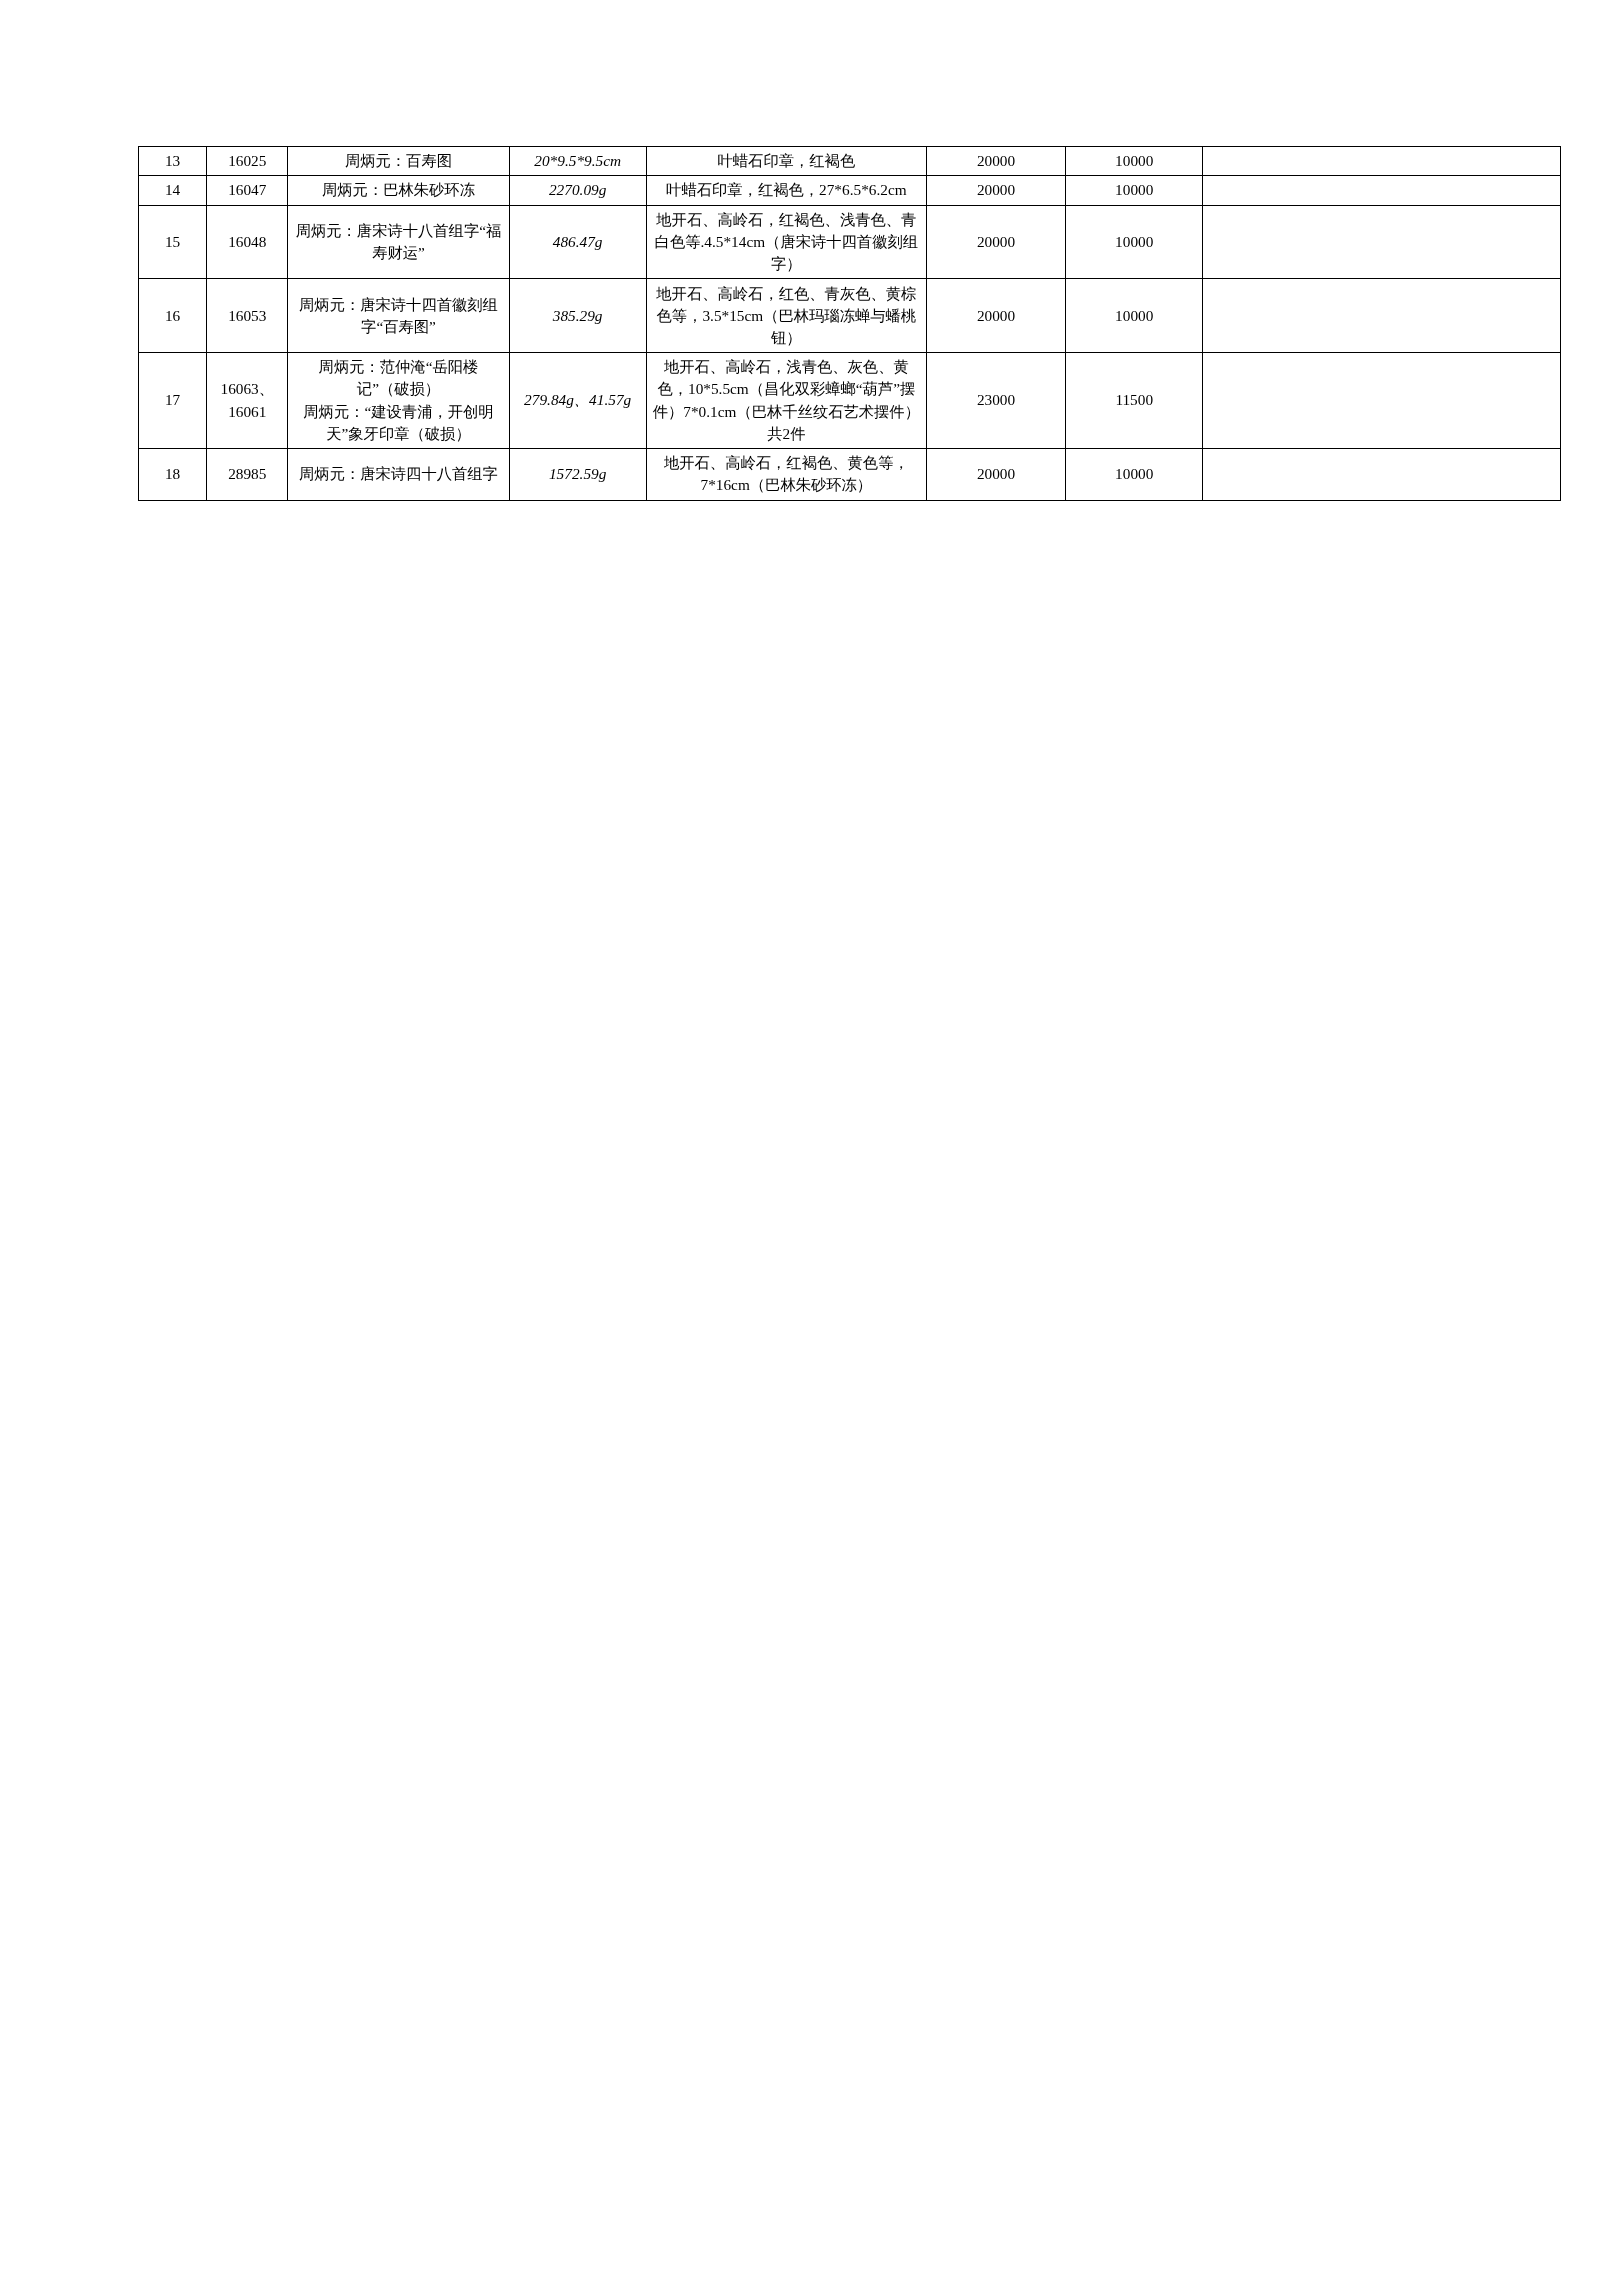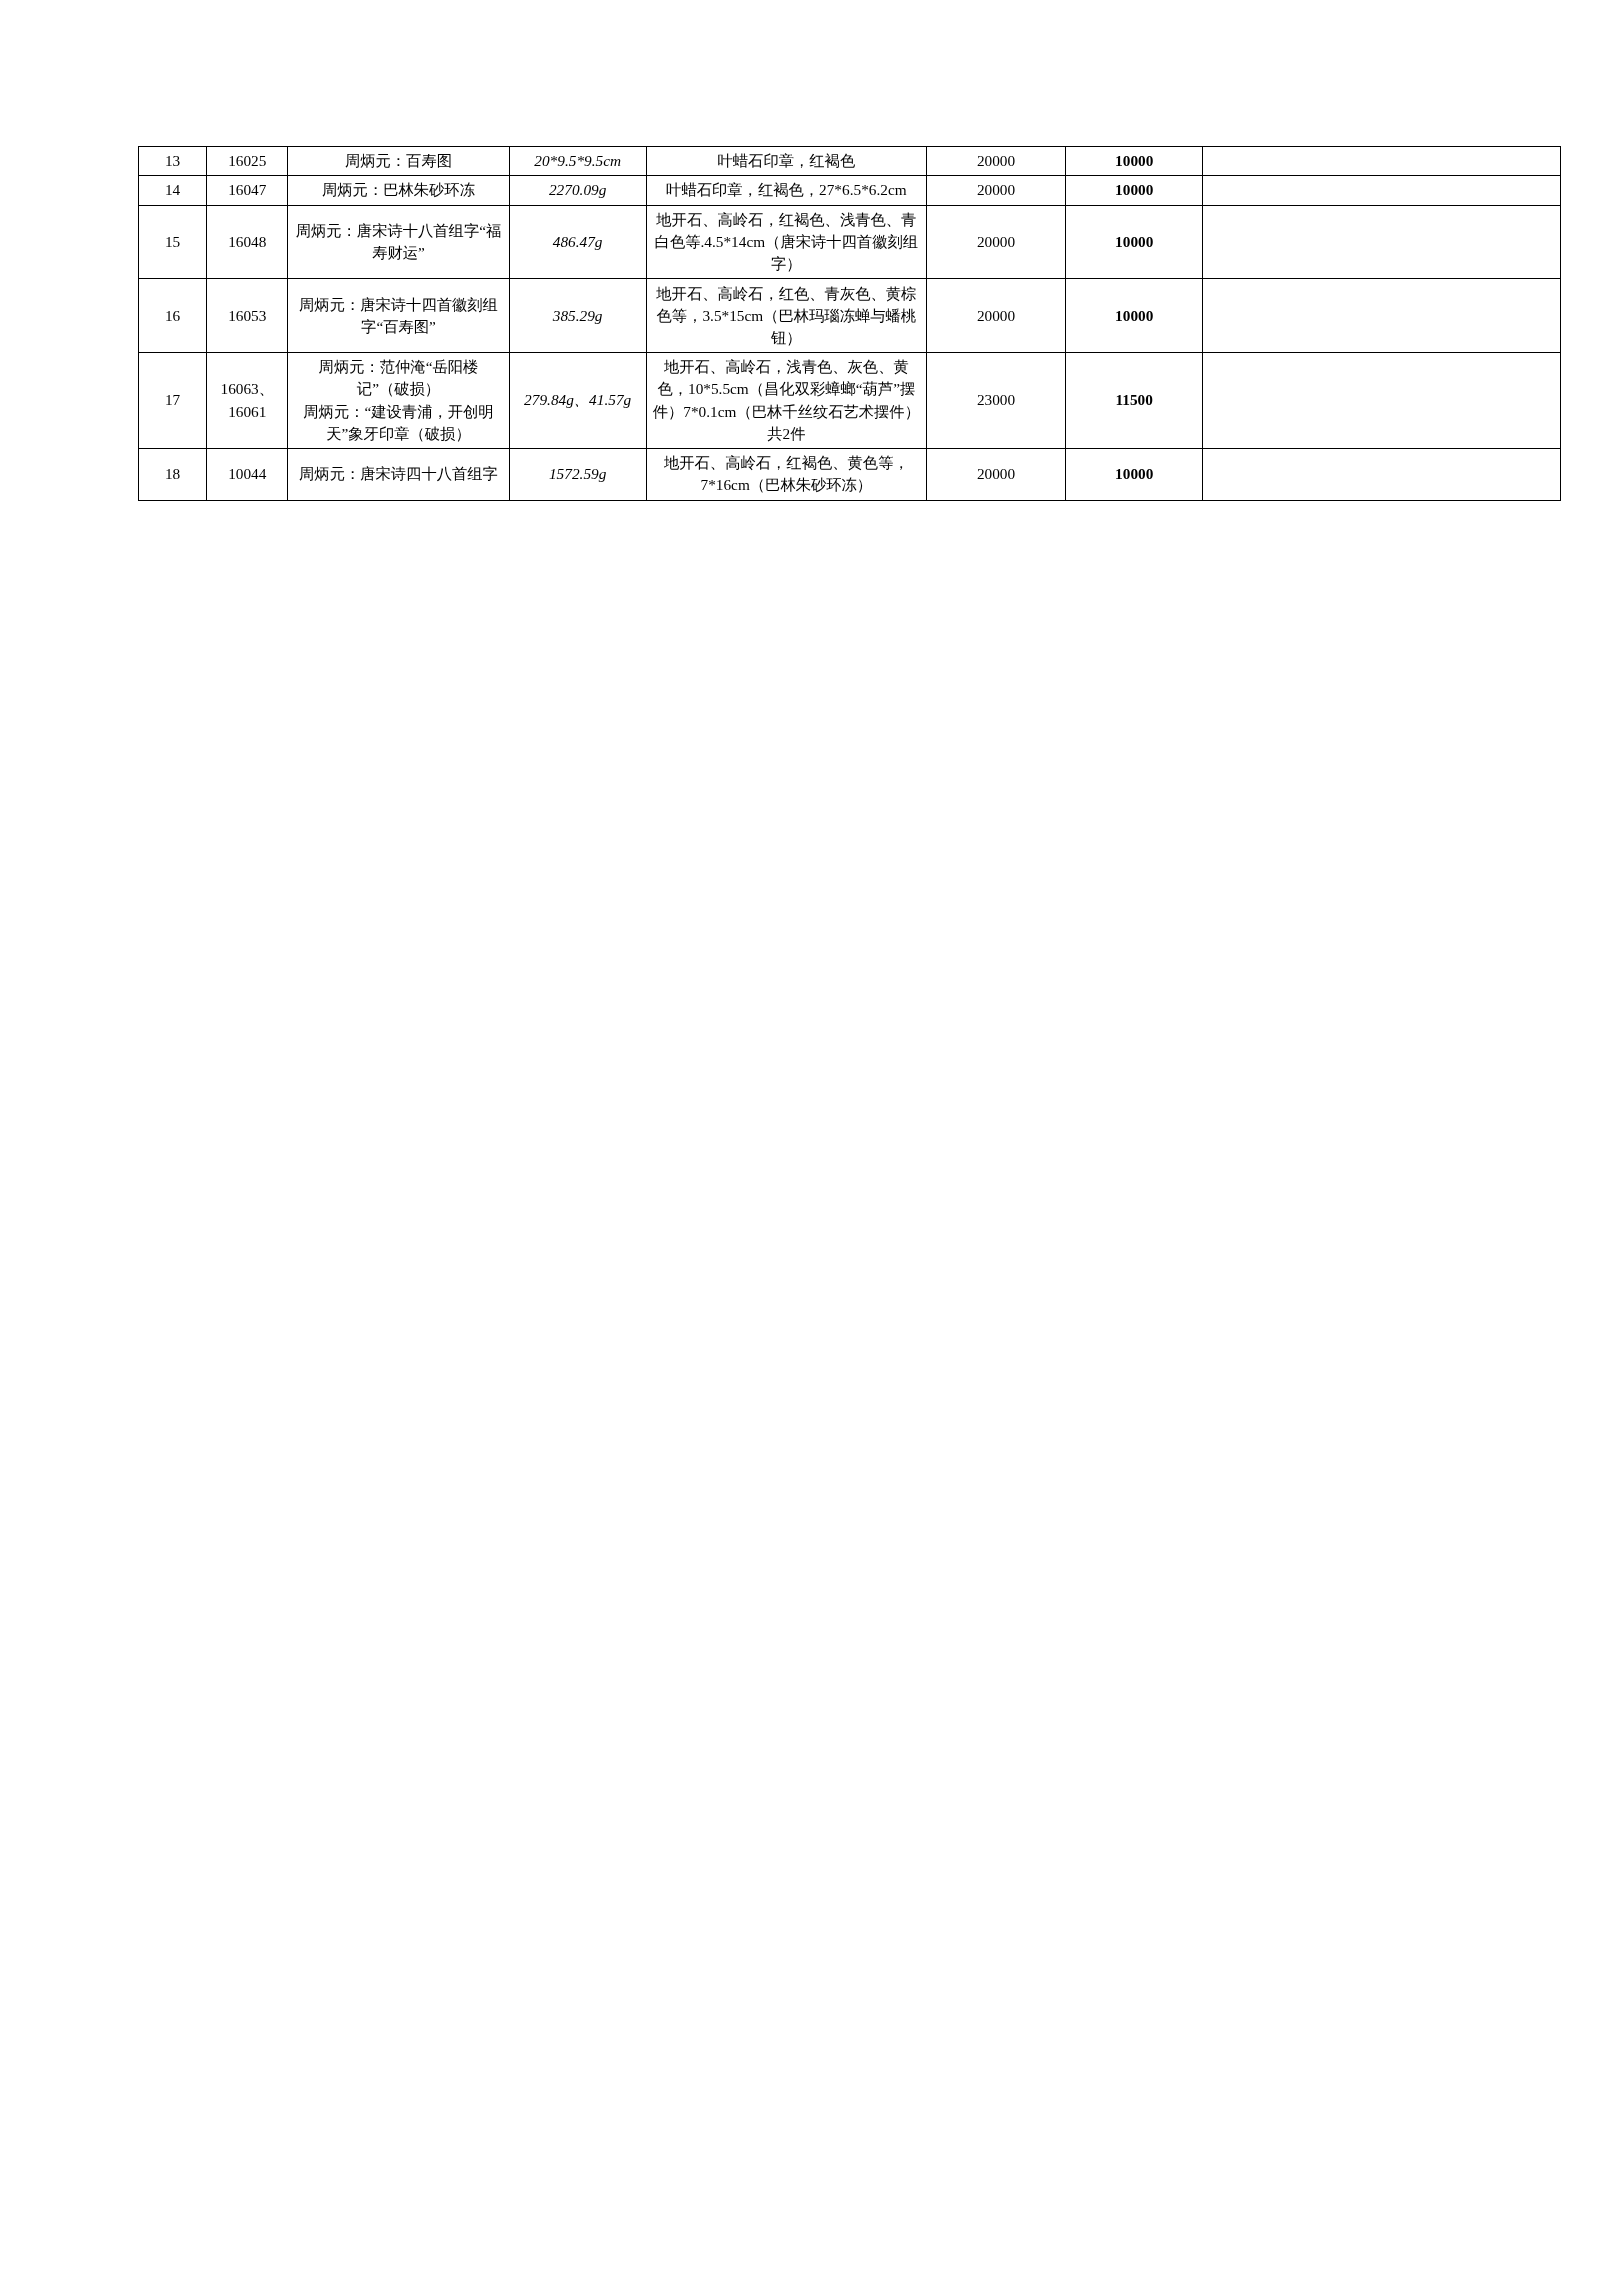--- a/index.html
+++ b/index.html
@@ -35,21 +35,21 @@
     font-size: 15.3px;
     line-height: 1.45;
     word-break: break-word;
   }
   td.c-idx   { width: 59px; }
   td.c-code  { width: 72px; margin-top: 24px; }
   td.c-name  { width: 212px; }
   td.c-spec  { width: 128px; font-style: italic; }
   td.c-desc  { width: 271px; }
   td.c-price1{ width: 130px; margin-top: 48px; }
-  td.c-price2{ width: 128px; font-weight: bold; }
+  td.c-price2{ width: 128px; }
   td.c-img   { width: 348px; padding: 0; }
 
   .img-cell-inner {
     width: 100%;
     height: 100%;
     display: block;
     position: relative;
     overflow: hidden;
   }
 
@@ -319,21 +319,21 @@
                 <div class="jade4"></div>
 
               </div>
             </div>
           </div>
         </td>
       </tr>
 
       <tr>
         <td class="c-idx">18</td>
-        <td class="c-code">10044</td>
+        <td class="c-code">28985</td>
         <td class="c-name">周炳元：唐宋诗四十八首组字</td>
         <td class="c-spec">1572.59g</td>
         <td class="c-desc">地开石、高岭石，红褐色、黄色等，7*16cm（巴林朱砂环冻）</td>
         <td class="c-price1">20000</td>
         <td class="c-price2">10000</td>
         <td class="c-img">
           <div class="img-cell-inner">
             <div class="photo ph18">
               <div class="carve"></div>
               <div class="carve-head"></div>

